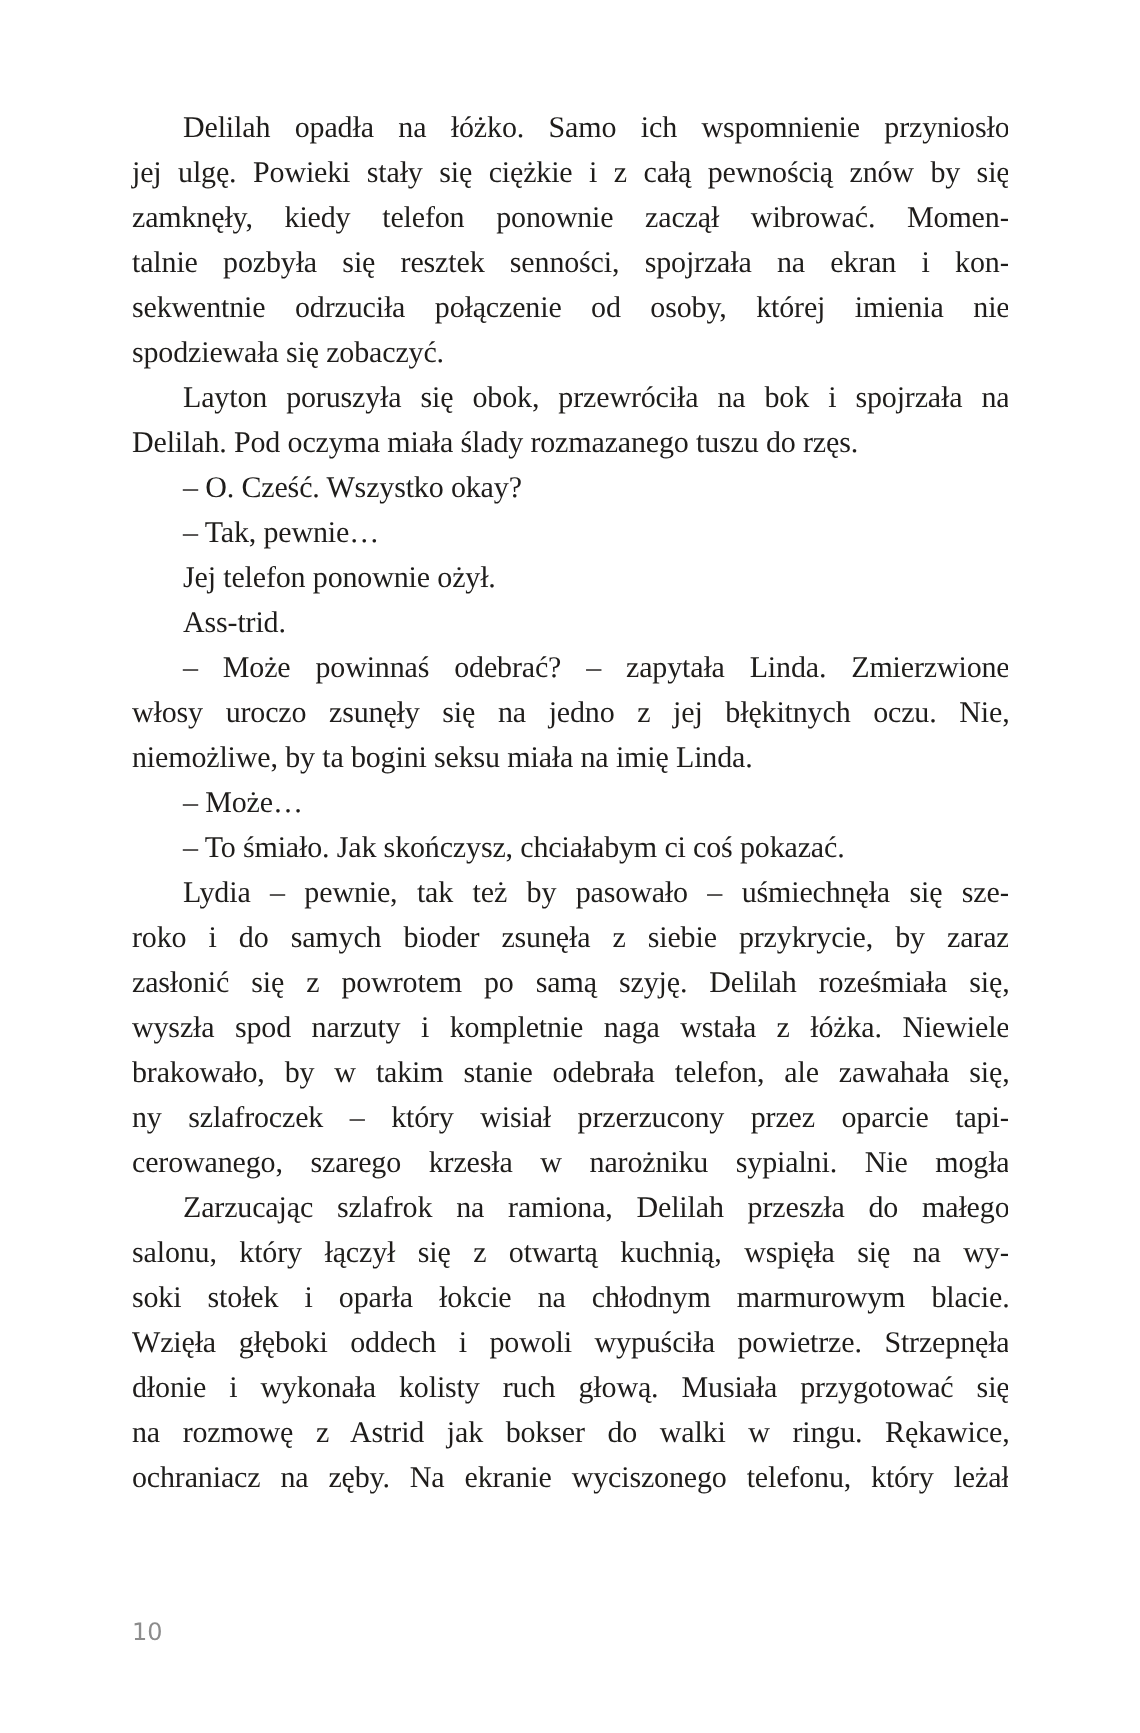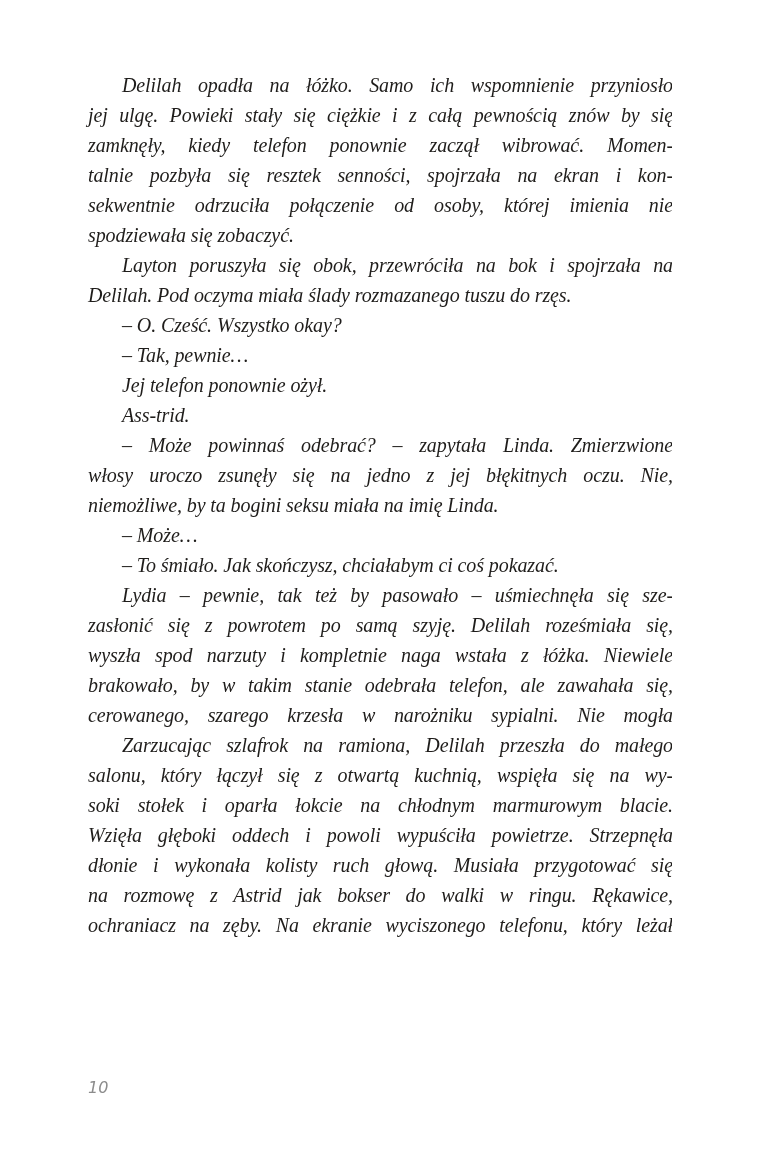--- a/index.html
+++ b/index.html
@@ -5,21 +5,20 @@
   html, body {
     margin: 0;
     padding: 0;
   }
   .book-page {
     position: relative;
     width: 672px;
     height: 1155px;
     background: #ffffff;
     overflow: hidden;
-    font-style: italic;
   }
   .text-block {
     position: absolute;
     left: 88px;
     top: 70px;
     width: 585px;
   }
   .line {
     font-family: "Liberation Serif", "DejaVu Serif", serif;
     font-size: 20px;
@@ -61,23 +60,25 @@
       <div class="line first last">– O. Cześć. Wszystko okay?</div>
       <div class="line first last">– Tak, pewnie…</div>
       <div class="line first last">Jej telefon ponownie ożył.</div>
       <div class="line first last">Ass-trid.</div>
       <div class="line first">– Może powinnaś odebrać? – zapytała Linda. Zmierzwione</div>
       <div class="line">włosy uroczo zsunęły się na jedno z jej błękitnych oczu. Nie,</div>
       <div class="line last">niemożliwe, by ta bogini seksu miała na imię Linda.</div>
       <div class="line first last">– Może…</div>
       <div class="line first last">– To śmiało. Jak skończysz, chciałabym ci coś pokazać.</div>
       <div class="line first">Lydia – pewnie, tak też by pasowało – uśmiechnęła się sze-</div>
+      <div class="line">roko i do samych bioder zsunęła z siebie przykrycie, by zaraz</div>
       <div class="line">zasłonić się z powrotem po samą szyję. Delilah roześmiała się,</div>
       <div class="line">wyszła spod narzuty i kompletnie naga wstała z łóżka. Niewiele</div>
       <div class="line">brakowało, by w takim stanie odebrała telefon, ale zawahała się,</div>
+      <div class="line">ny szlafroczek – który wisiał przerzucony przez oparcie tapi-</div>
       <div class="line">cerowanego, szarego krzesła w narożniku sypialni. Nie mogła</div>
       <div class="line first">Zarzucając szlafrok na ramiona, Delilah przeszła do małego</div>
       <div class="line">salonu, który łączył się z otwartą kuchnią, wspięła się na wy-</div>
       <div class="line">soki stołek i oparła łokcie na chłodnym marmurowym blacie.</div>
       <div class="line">Wzięła głęboki oddech i powoli wypuściła powietrze. Strzepnęła</div>
       <div class="line">dłonie i wykonała kolisty ruch głową. Musiała przygotować się</div>
       <div class="line">na rozmowę z Astrid jak bokser do walki w ringu. Rękawice,</div>
       <div class="line">ochraniacz na zęby. Na ekranie wyciszonego telefonu, który leżał</div>
     </div>
   <div class="page-number">10</div>

